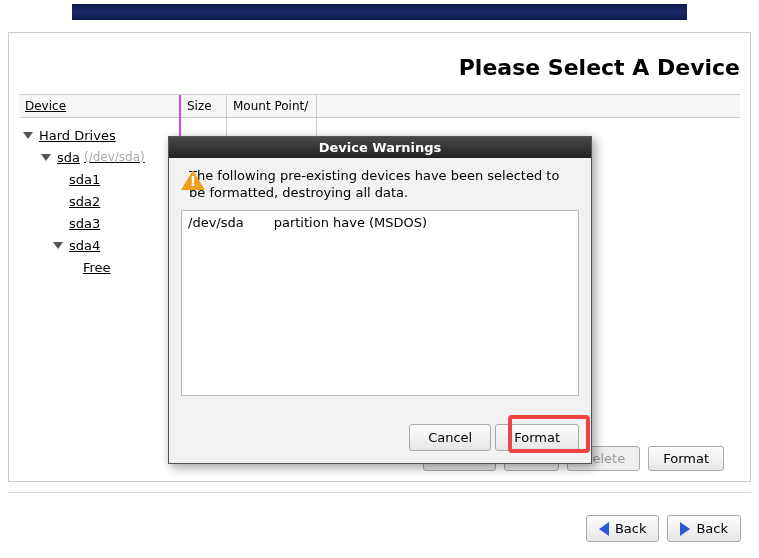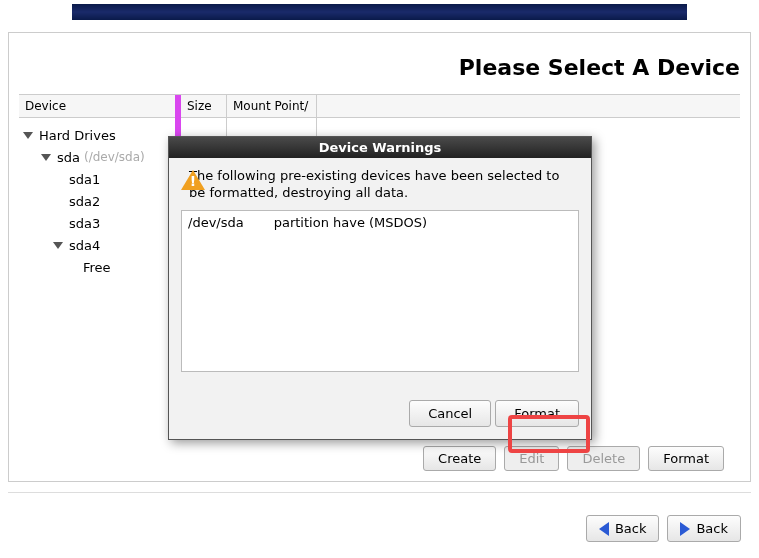--- a/index.html
+++ b/index.html
@@ -29,21 +29,22 @@
     font-weight: bold;
     text-align: right;
     margin-bottom: 14px;
   }
   .device-area {
     display: flex;
     border-top: 1px solid #ccc;
   }
   .col-device {
     width: 162px;
-    border-right: 6px solid #d946ef;
+    border-right: 2px solid #d946ef;
+    text-decoration: underline;
   }
   .col-size {
     width: 46px;
     border-right: 1px solid #ccc;
   }
   .col-mount {
     width: 90px;
     border-right: 1px solid #ccc;
   }
   .col-rest { flex: 1; }
@@ -170,21 +171,21 @@
     left: 0; top: 3px;
     width: 24px;
     text-align: center;
     color: #fff;
     font-weight: bold;
     font-size: 14px;
   }
   .dlg-list {
     background: #fff;
     border: 1px solid #bbb;
-    height: 162px;
+    height: 186px;
     padding: 4px 6px;
     font-size: 13px;
   }
   .dlg-list .item { display: flex; gap: 30px; }
   .dlg-btns {
     display: flex;
     justify-content: flex-end;
     gap: 4px;
     margin-top: 28px;
   }

